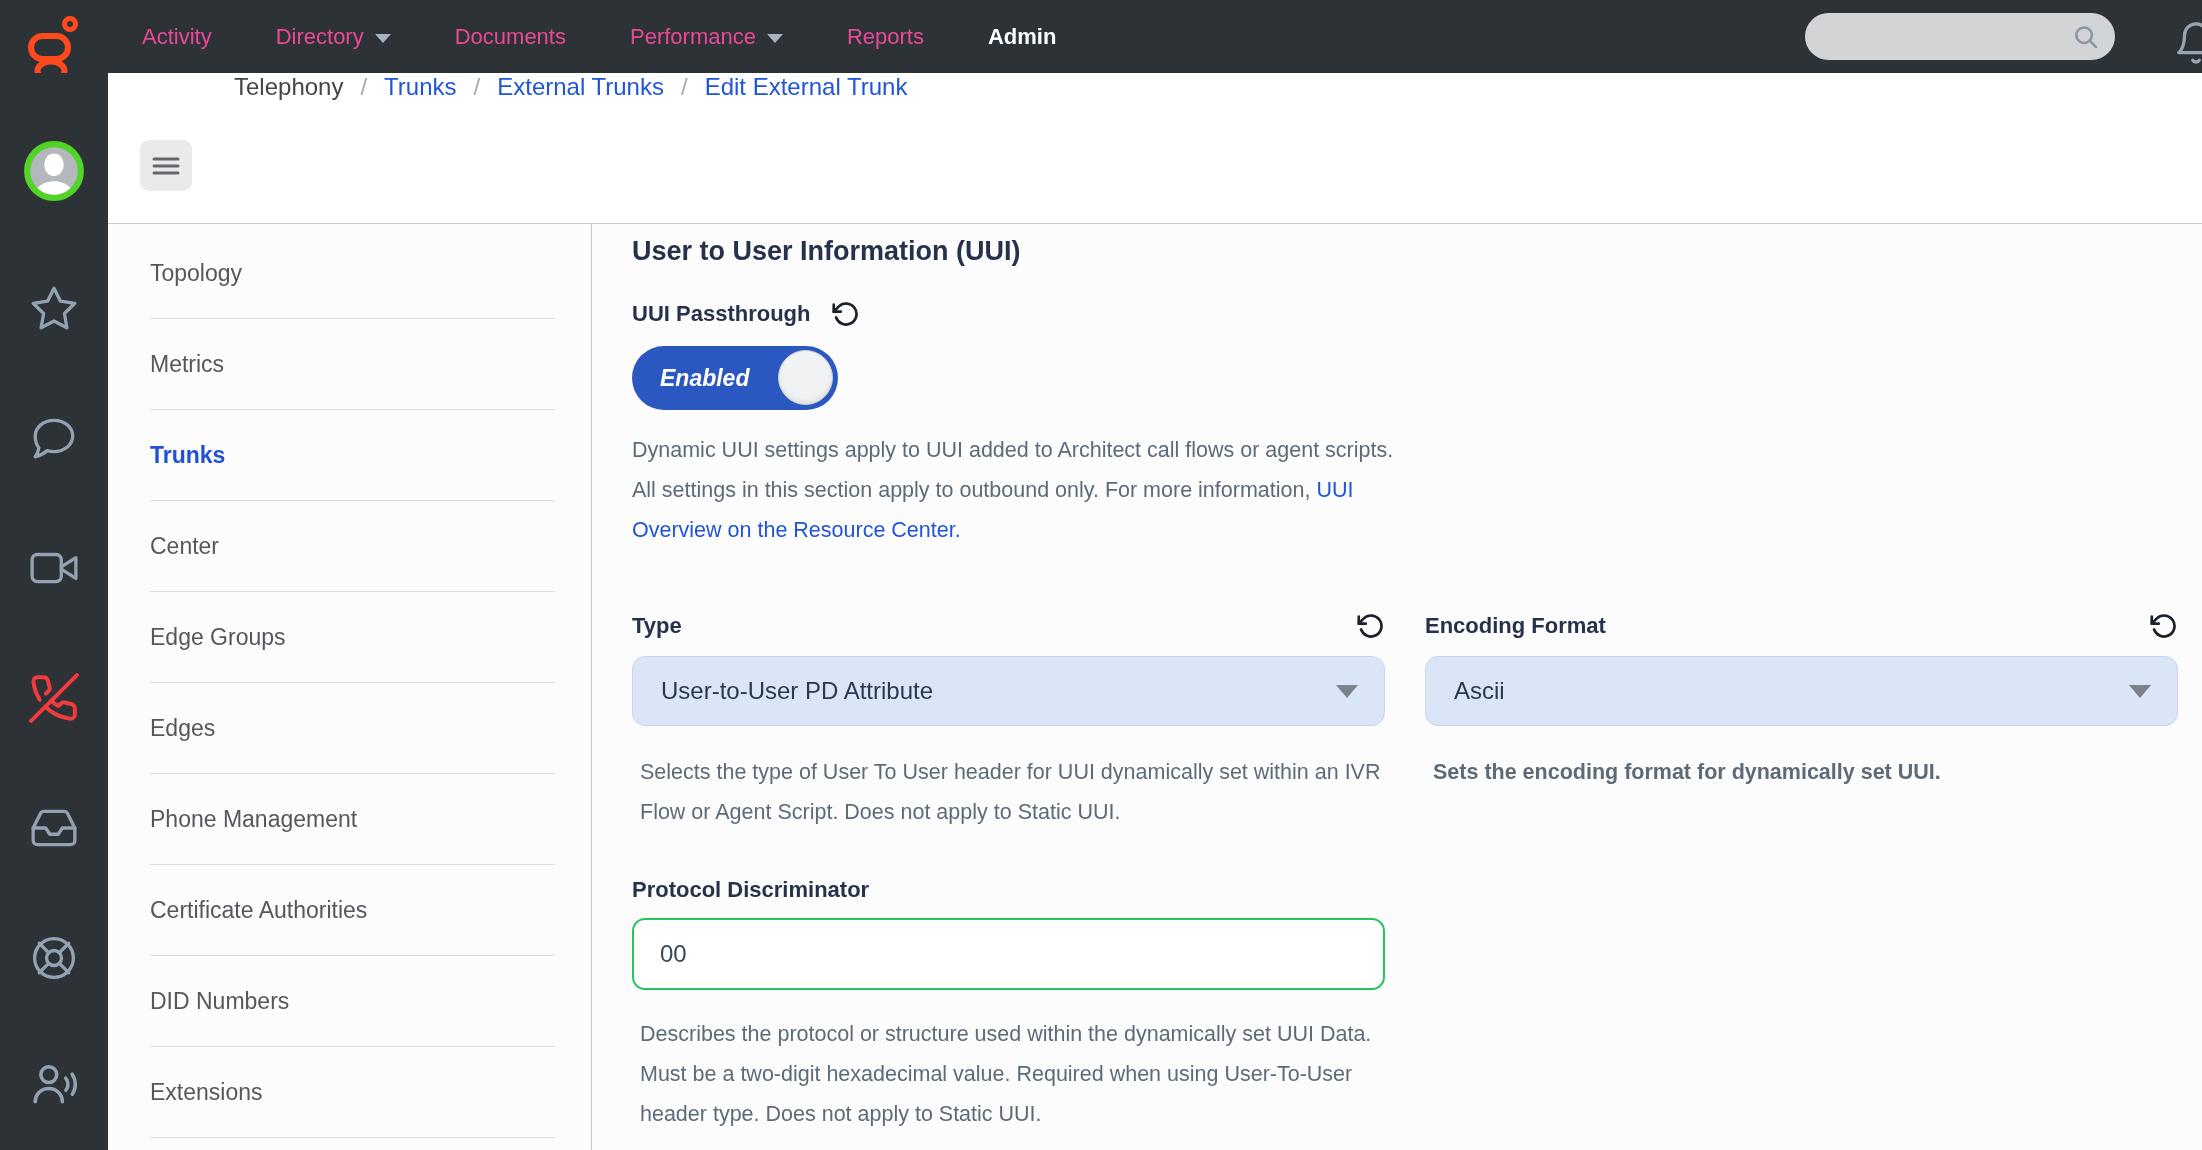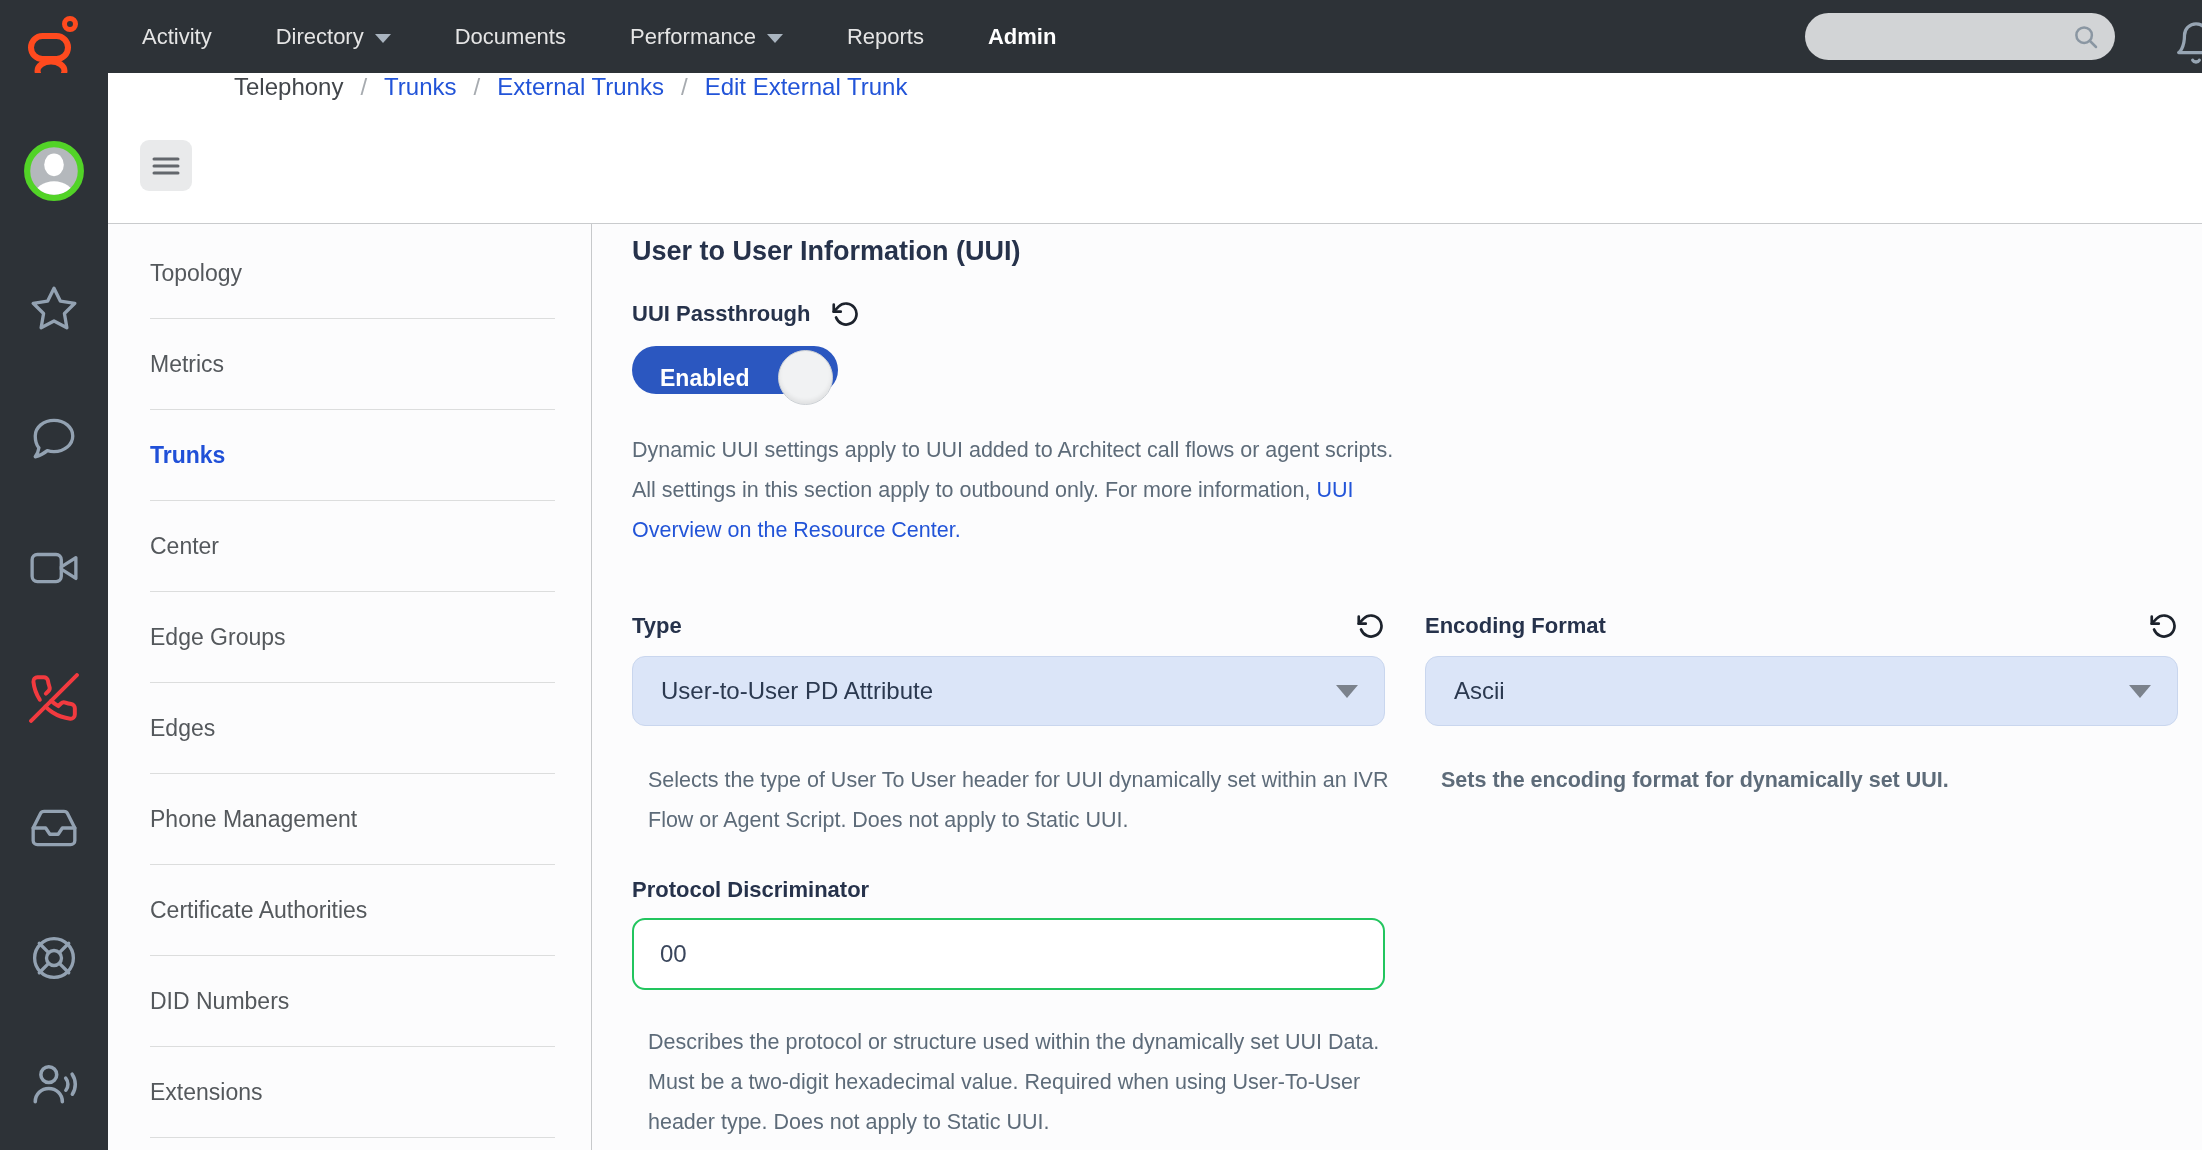--- a/index.html
+++ b/index.html
@@ -3,21 +3,21 @@
 <meta charset="utf-8">
 <style>
   html,body{margin:0;padding:0;background:#ffffff;}
   #app{position:relative;width:2202px;height:1150px;overflow:hidden;
        font-family:"Liberation Sans",sans-serif;background:#fcfcfd;}
 
   
   .topnav{position:absolute;left:0;top:0;width:2202px;height:73px;background:#2d3237;}
   .logo{position:absolute;left:25px;top:14px;}
   .nav-items{position:absolute;left:142px;top:0;height:73px;display:flex;align-items:center;gap:64px;}
-  .nav-item{color:#e5e5e5;font-size:22px;display:flex;align-items:center;gap:11px;cursor:pointer;white-space:nowrap;}
+  .nav-item{color:#ec4899;font-size:22px;display:flex;align-items:center;gap:11px;cursor:pointer;white-space:nowrap;}
   .nav-item.active{color:#ffffff;font-weight:bold;}
   .nav-caret{width:0;height:0;border-left:8px solid transparent;border-right:8px solid transparent;
              border-top:9px solid #a9b4bf;margin-top:3px;}
   .search-pill{position:absolute;right:87px;top:13px;width:310px;height:47px;background:#d2d4d6;
                border-radius:24px;display:flex;align-items:center;padding:0 14px 0 22px;box-sizing:border-box;}
   .search-pill input{flex:1;border:none;outline:none;background:transparent;font-size:20px;color:#3a3f44;
                      font-family:"Liberation Sans",sans-serif;min-width:0;}
   .bell{position:absolute;left:2173px;top:20px;}
 
   
@@ -46,42 +46,42 @@
   .page-title{position:absolute;left:40px;top:10px;margin:0;font-size:27px;line-height:34px;
               font-weight:bold;color:#26324b;}
   .label-row{position:absolute;display:flex;align-items:center;height:28px;}
   .field-label{font-size:22px;font-weight:bold;color:#26324b;}
   .reset-btn{border:none;background:transparent;padding:0;margin:0;cursor:pointer;line-height:0;}
   .row-uui{left:40px;top:76px;gap:22px;}
   .row-type{left:40px;top:388px;width:753px;justify-content:space-between;}
   .row-encoding{left:833px;top:388px;width:753px;justify-content:space-between;}
   .row-protocol{left:40px;top:652px;width:753px;}
 
-  .toggle{position:absolute;left:40px;top:122px;width:206px;height:48px;border-radius:32px;
-          background:#2b57c0;cursor:pointer;}
+  .toggle{position:absolute;left:40px;top:122px;width:206px;height:64px;border-radius:32px;
+          background:#2b57c0;cursor:pointer;font-style:italic;}
   .toggle-label{position:absolute;left:28px;top:0;height:64px;display:flex;align-items:center;
                 color:#ffffff;font-size:23px;font-weight:bold;}
   .toggle-knob{position:absolute;right:5px;top:4px;width:55px;height:55px;border-radius:50%;
                background:#f1f2f3;border:1px solid #ccd0d4;box-sizing:border-box;
                box-shadow:inset 0 -3px 4px rgba(0,0,0,.07);}
 
   .desc{position:absolute;left:40px;top:206px;width:775px;font-size:21.5px;line-height:40px;
         color:#5d6b79;margin:0;}
   .inline-link{color:#2254d8;cursor:pointer;text-decoration:none;}
 
   .dropdown{position:absolute;top:432px;width:753px;height:70px;background:#dbe5f8;
             border:1px solid #c9d6ee;border-radius:13px;box-sizing:border-box;cursor:pointer;
             display:flex;align-items:center;padding:0 28px;}
   .dd-type{left:40px;}
   .dd-encoding{left:833px;}
   .dd-value{flex:1;font-size:24px;color:#2b3950;}
   .dd-caret{width:0;height:0;border-left:11px solid transparent;border-right:11px solid transparent;
             border-top:13px solid #7b828c;margin-right:-2px;}
 
-  .helper{position:absolute;width:775px;font-size:21.5px;line-height:40px;color:#5d6b79;margin:16px;}
+  .helper{position:absolute;width:775px;font-size:21.5px;line-height:40px;color:#5d6b79;margin:8px;}
   .help-type{left:40px;top:520px;}
   .help-encoding{left:833px;top:520px;font-weight:bold;}
   .help-protocol{left:40px;top:782px;}
 
   .textbox{position:absolute;left:40px;top:694px;width:753px;height:72px;background:#ffffff;
            border:2px solid #22c55e;border-radius:13px;box-sizing:border-box;display:flex;align-items:center;}
   .textbox input{border:none;outline:none;background:transparent;width:100%;padding:0 26px;
                  font-size:24px;color:#3a465c;font-family:"Liberation Sans",sans-serif;}
 </style>
 </head>

